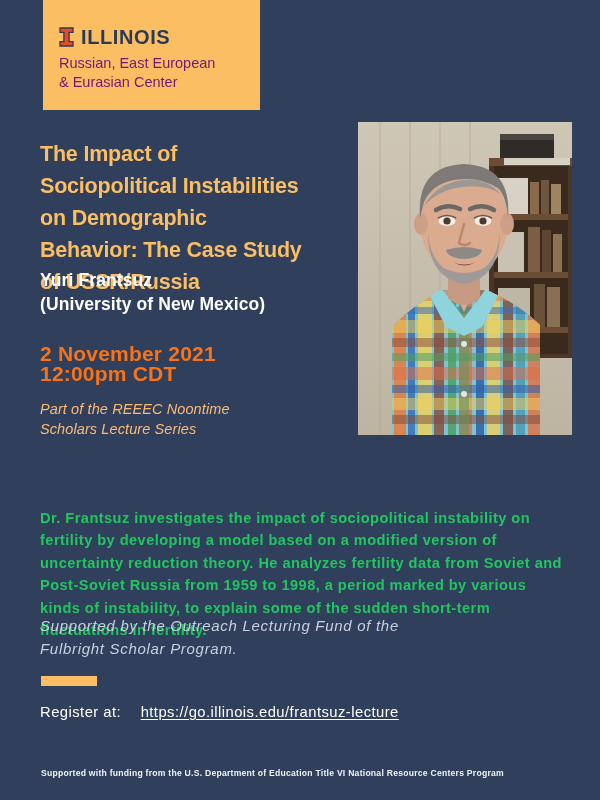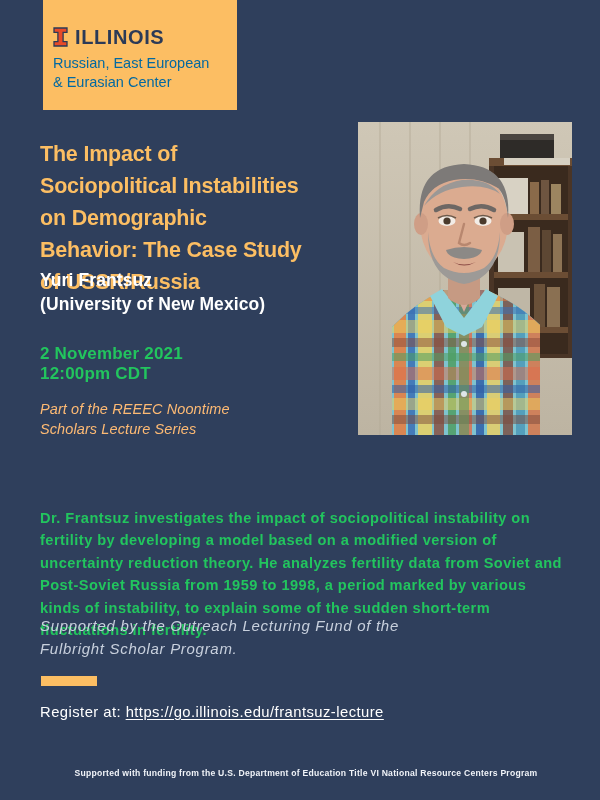--- a/index.html
+++ b/index.html
@@ -20,25 +20,25 @@
     height: 800px;
     background: #2f3f5c;
     overflow: hidden;
   }
 
   
   #logo-block {
     position: absolute;
     left: 43px;
     top: 0;
-    width: 194px;
+    width: 217px;
     height: 110px;
     background: #fcbe63;
     box-sizing: border-box;
-    padding: 26px 0 0 10px;
+    padding: 26px 0 0 16px;
   }
   #logo-wordmark-row {
     display: flex;
     align-items: center;
     gap: 7px;
     height: 22px;
   }
   #illinois-i-icon {
     display: block;
     width: 15px;
@@ -52,21 +52,21 @@
     letter-spacing: 0.6px;
     color: #2b3a57;
     line-height: 20px;
     white-space: nowrap;
   }
   #logo-center-name {
     margin-top: 6px;
     font-family: "Liberation Sans", sans-serif;
     font-size: 14.5px;
     line-height: 18.5px;
-    color: #0369a1;
+    color: #701a75;
     white-space: pre-line;
   }
 
   
   #lecture-title {
     position: absolute;
     left: 40px;
     top: 124px;
     width: 316px;
     font-family: "Liberation Sans", sans-serif;
@@ -94,24 +94,24 @@
   }
 
   
   #event-datetime {
     position: absolute;
     left: 40px;
     top: 344px;
     width: 320px;
     font-family: "Liberation Sans", sans-serif;
     font-weight: bold;
-    font-size: 17px;
+    font-size: 21px;
     line-height: 20px;
     letter-spacing: 0.2px;
-    color: #22c55e;
+    color: #f97316;
     white-space: pre-line;
   }
 
   
   #series-note {
     position: absolute;
     left: 40px;
     top: 399px;
     width: 320px;
     font-family: "Liberation Sans", sans-serif;
@@ -184,36 +184,36 @@
     letter-spacing: 0.45px;
     color: #ffffff;
     white-space: nowrap;
   }
   #register-line { top: 702px; }
   #accessibility-line { top: 736px; }
   .link-url {
     color: #ffffff;
     text-decoration: underline;
     text-underline-offset: 2px;
+    margin-left: 15px;
   }
 
   
   #funding-footer {
     position: absolute;
     left: 41px;
     top: 767px;
     width: 530px;
     font-family: "Liberation Sans", sans-serif;
     font-weight: bold;
     font-size: 8.6px;
     line-height: 12px;
     letter-spacing: 0.25px;
     color: #f0f3f8;
     white-space: nowrap;
-    text-align: center;
   }
 </style>
 </head>
 <body>
 
 <div id="poster">
 
   <div id="logo-block">
     <div id="logo-wordmark-row">
       <svg id="illinois-i-icon" viewBox="0 0 15 20">

